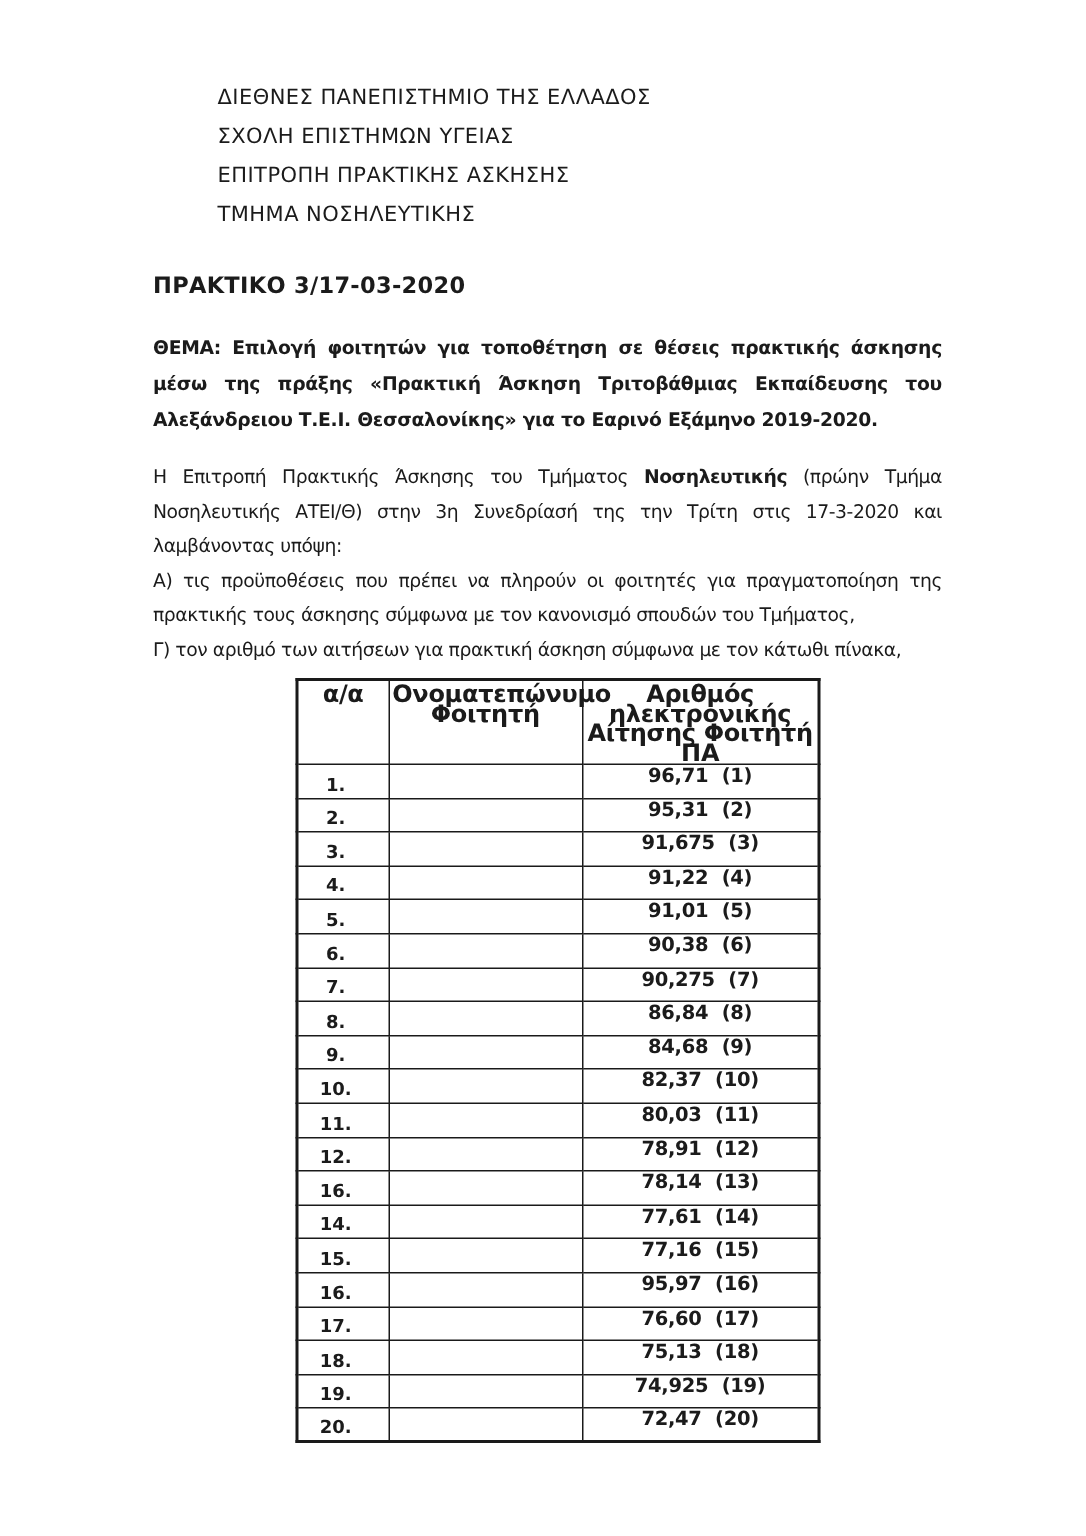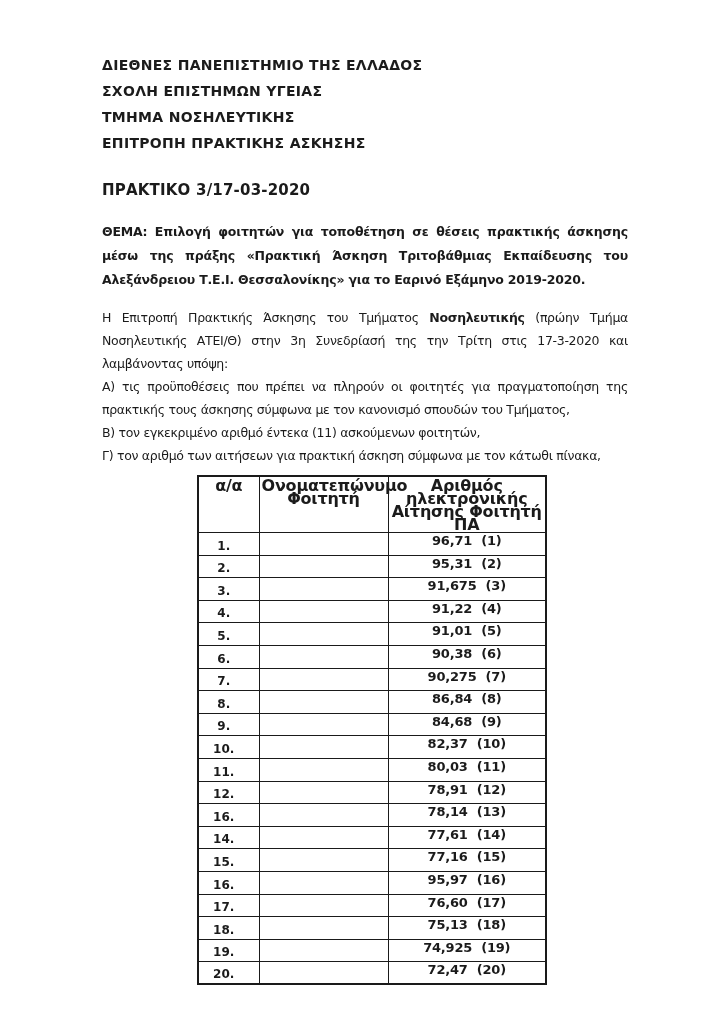--- a/index.html
+++ b/index.html
@@ -13,24 +13,25 @@
     height: 1024px;
     background: #ffffff;
     color: #1b1b1b;
     font-family: "DejaVu Sans", "Liberation Sans", sans-serif;
     overflow: hidden;
   }
   .content {
     padding: 52px 96px 0 102px;
   }
   .doc-header {
-    font-weight: bold;
+    font-weight: normal;
     font-size: 14px;
     line-height: 26px;
     letter-spacing: 0.3px;
+    margin-left: 43px;
   }
   .doc-header div { white-space: nowrap; }
   .doc-title {
     margin-top: 22px;
     text-align: left;
     font-weight: bold;
     font-size: 15px;
     line-height: 24px;
     letter-spacing: 0.2px;
   }
@@ -96,32 +97,31 @@
 </style>
 </head>
 <body>
 
 <div class="sheet">
   <div class="content">
 
     <div class="doc-header">
       <div>ΔΙΕΘΝΕΣ ΠΑΝΕΠΙΣΤΗΜΙΟ ΤΗΣ ΕΛΛΑΔΟΣ</div>
       <div>ΣΧΟΛΗ ΕΠΙΣΤΗΜΩΝ ΥΓΕΙΑΣ</div>
+      <div>ΕΠΙΤΡΟΠΗ ΠΡΑΚΤΙΚΗΣ ΑΣΚΗΣΗΣ</div>
       <div>ΤΜΗΜΑ ΝΟΣΗΛΕΥΤΙΚΗΣ</div>
-      <div>ΕΠΙΤΡΟΠΗ ΠΡΑΚΤΙΚΗΣ ΑΣΚΗΣΗΣ</div>
     </div>
 
     <div class="doc-title">ΠΡΑΚΤΙΚΟ 3/17-03-2020</div>
 
     <p class="subject">ΘΕΜΑ: Επιλογή φοιτητών για τοποθέτηση σε θέσεις πρακτικής άσκησης μέσω της πράξης «Πρακτική Άσκηση Τριτοβάθμιας Εκπαίδευσης του Αλεξάνδρειου Τ.Ε.Ι. Θεσσαλονίκης» για το Εαρινό Εξάμηνο 2019-2020.</p>
 
     <div class="body-block">
       <p><span>Η Επιτροπή Πρακτικής Άσκησης του Τμήματος </span><span class="b">Νοσηλευτικής</span><span> (πρώην Τμήμα Νοσηλευτικής ΑΤΕΙ/Θ) στην 3η Συνεδρίασή της την Τρίτη στις 17-3-2020 και λαμβάνοντας υπόψη:</span></p>
       <p>Α) τις προϋποθέσεις που πρέπει να πληρούν οι φοιτητές για πραγματοποίηση της πρακτικής τους άσκησης σύμφωνα με τον κανονισμό σπουδών του Τμήματος,</p>
-      <p>Β) τον εγκεκριμένο αριθμό έντεκα (11)  ασκούμενων φοιτητών,</p>
       <p>Γ) τον αριθμό των αιτήσεων για πρακτική άσκηση σύμφωνα με τον κάτωθι πίνακα,</p>
     </div>
 
     <table class="apps">
       <colgroup>
         <col class="c-no">
         <col class="c-name">
         <col class="c-score">
       </colgroup>
       <thead>

